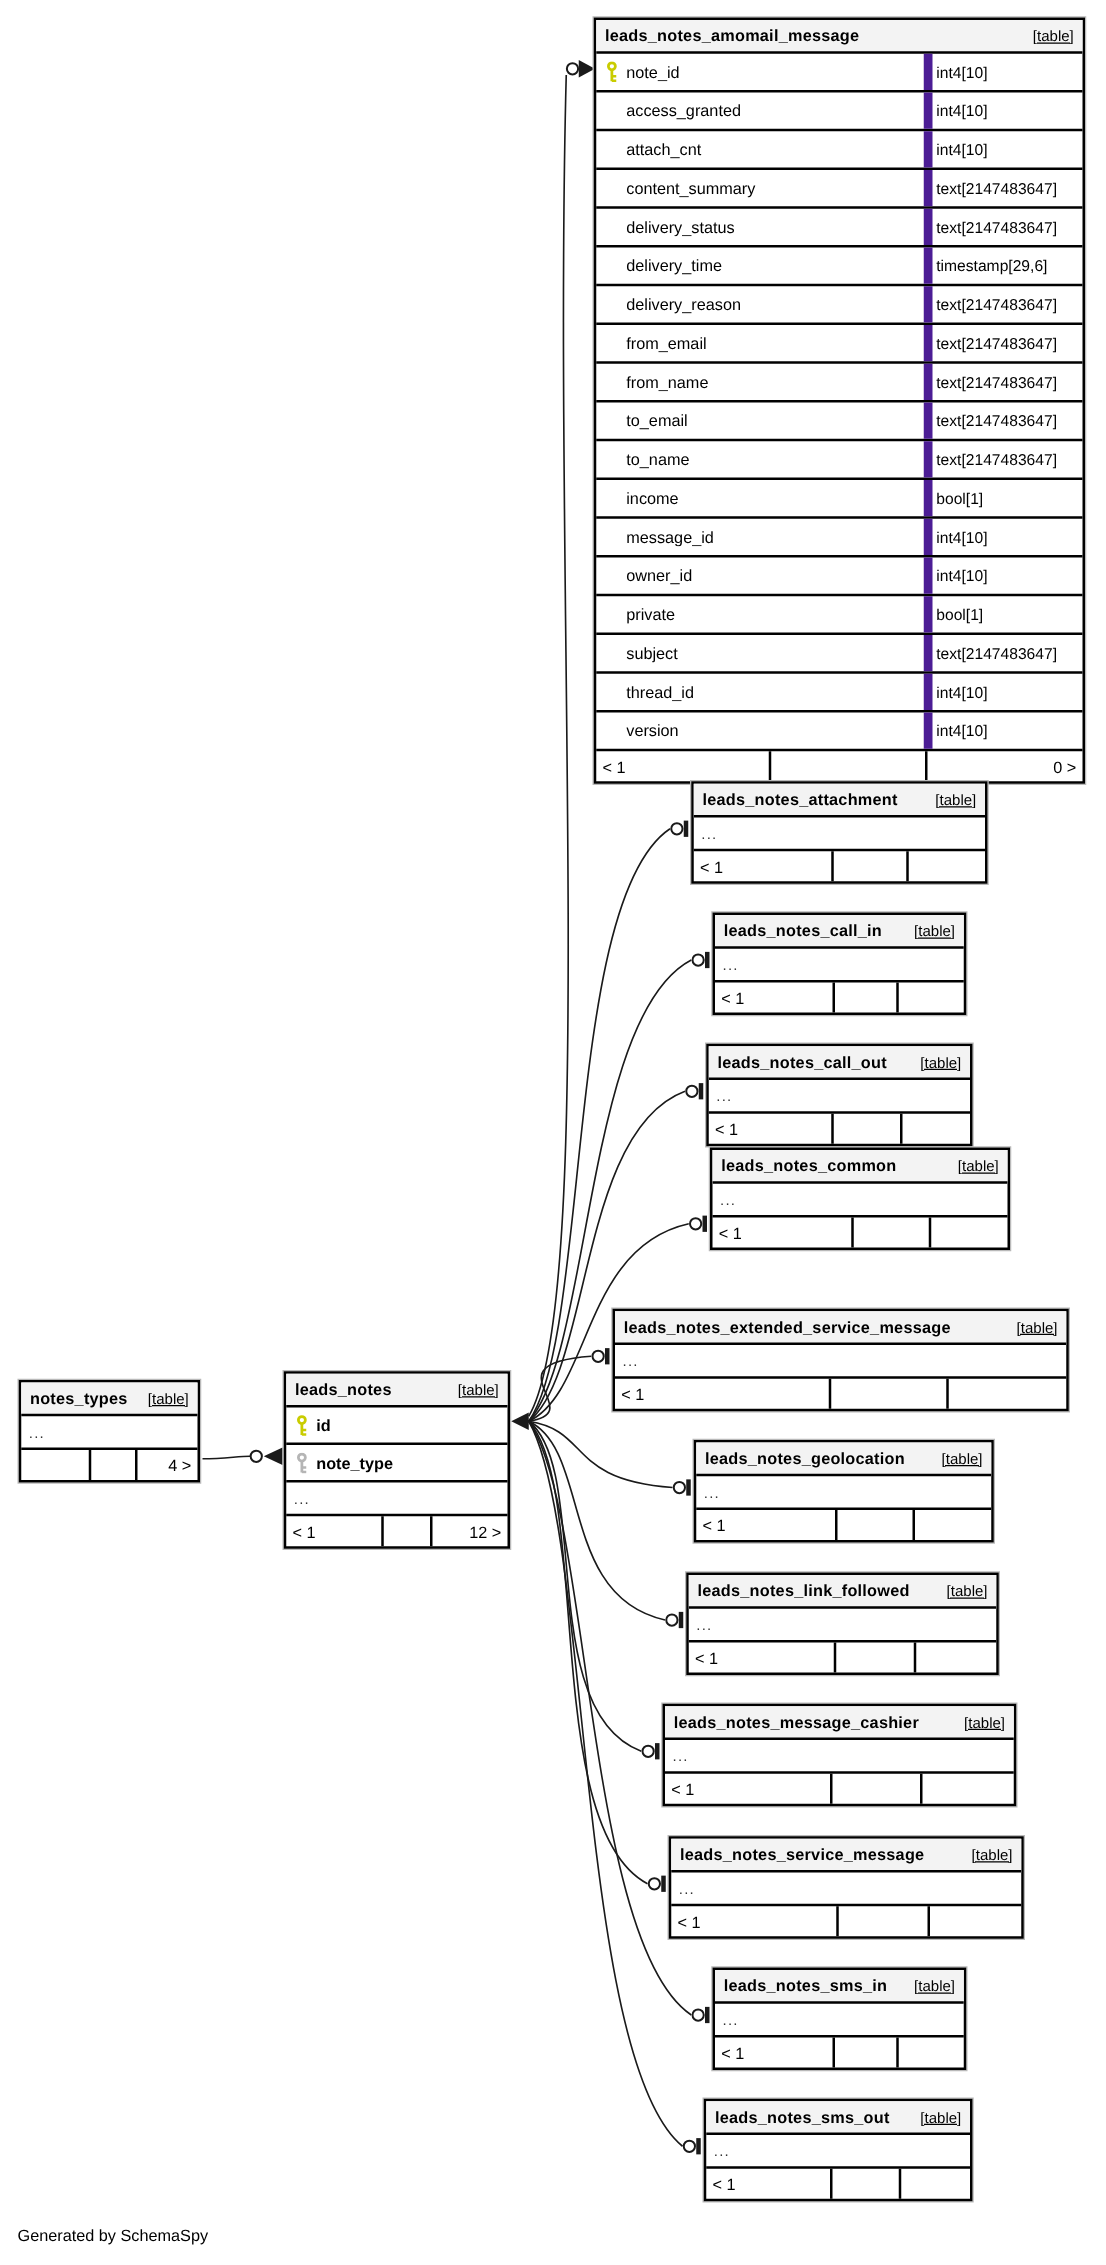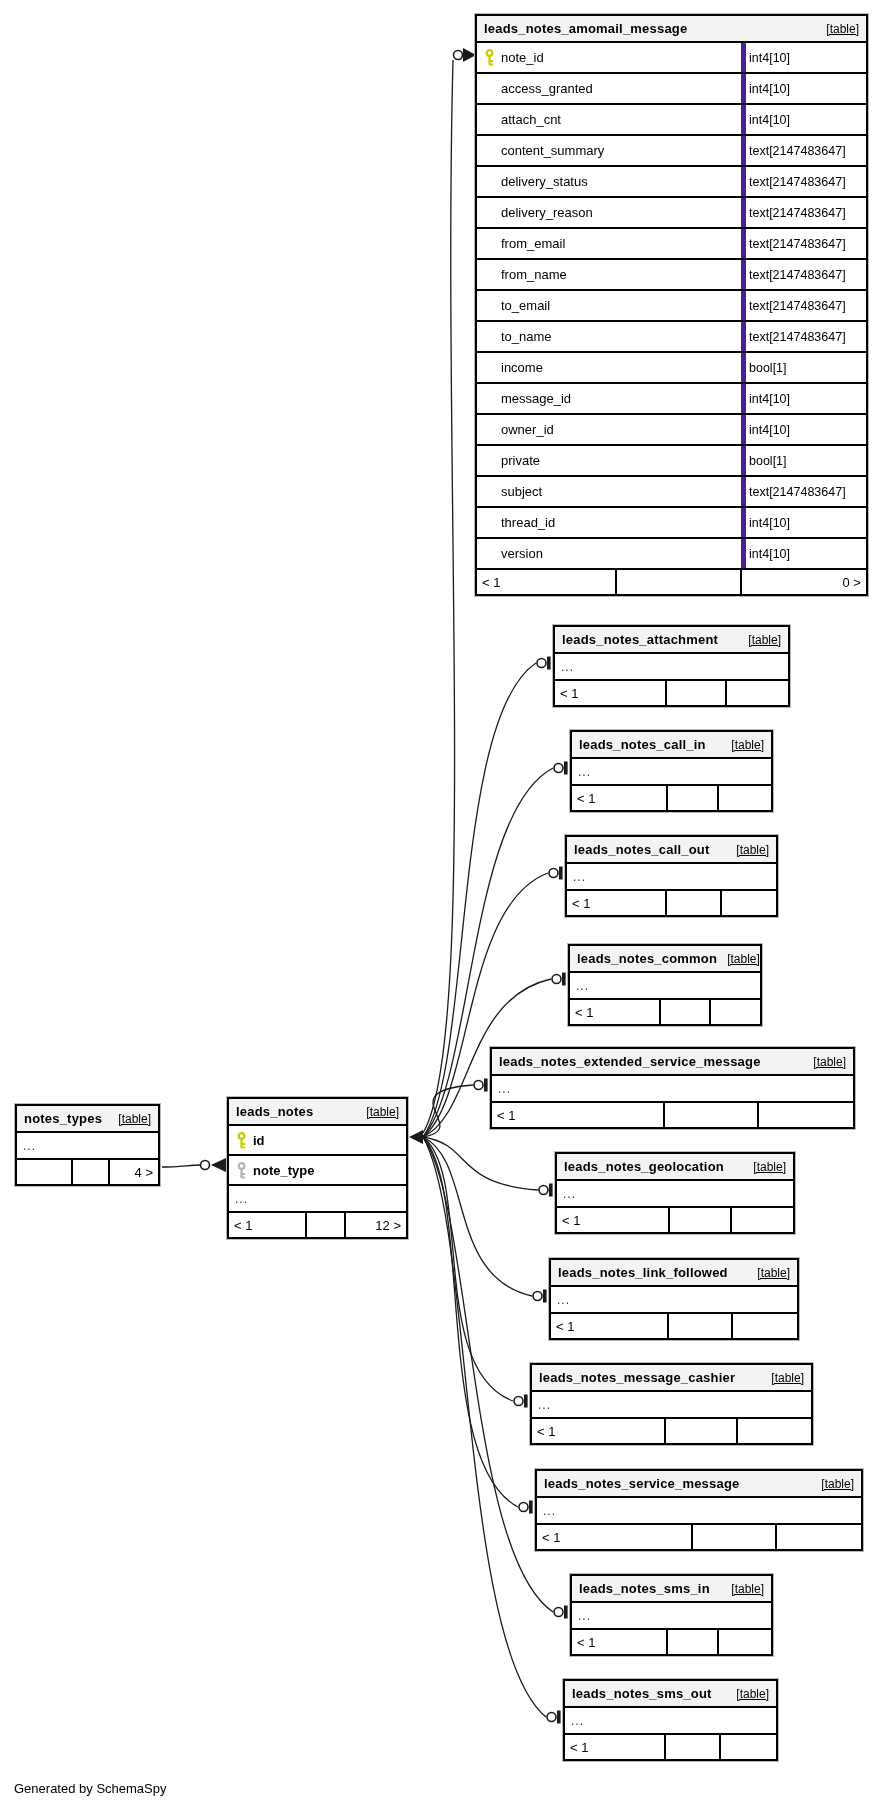--- a/index.html
+++ b/index.html
@@ -19,21 +19,21 @@
     padding:0 7px;height:25px;
   }
   .tname{font-weight:bold;font-size:13px;letter-spacing:.2px;cursor:pointer;}
   .badge{font-size:12px;margin-left:10px;white-space:nowrap;text-decoration:underline;}
   .row{display:flex;align-items:center;height:29px;border-bottom:2px solid #000;}
   .row:last-of-type{border-bottom:none;}
   .keyslot{width:24px;flex:0 0 24px;display:flex;align-items:center;justify-content:center;}
   .colname{flex:1;white-space:nowrap;overflow:hidden;}
   .coltype{
     flex:0 0 117px;width:117px;align-self:stretch;display:flex;align-items:center;
-    border-left:5px solid #4c1d95;padding-left:3px;font-size:12.5px;white-space:nowrap;
+    border-left:7px solid #4c1d95;padding-left:3px;font-size:12.5px;white-space:nowrap;
   }
   .ellipsis{height:25px;display:flex;align-items:center;padding-left:6px;
     border-bottom:2px solid #000;color:#333;font-size:12px;letter-spacing:1px;}
   .ftr{display:flex;height:24px;}
   .fcell{border-right:2px solid #000;display:flex;align-items:center;box-sizing:border-box;}
   .fcell:last-child{border-right:none;justify-content:flex-end;padding-right:5px;}
   .fcell:first-child{padding-left:5px;}
   .small .row{height:28px;font-weight:bold;}
   #generator{position:absolute;left:14px;top:1781px;font-size:13px;z-index:2;}
   svg{display:block;}
@@ -117,20 +117,25 @@
         <span class="colname">content_summary</span>
         <span class="coltype">text[2147483647]</span>
       </div>
       <div class="row">
         <span class="keyslot"></span>
         <span class="colname">delivery_status</span>
         <span class="coltype">text[2147483647]</span>
       </div>
       <div class="row">
         <span class="keyslot"></span>
+        <span class="colname">delivery_time</span>
+        <span class="coltype">timestamp[29,6]</span>
+      </div>
+      <div class="row">
+        <span class="keyslot"></span>
         <span class="colname">delivery_reason</span>
         <span class="coltype">text[2147483647]</span>
       </div>
       <div class="row">
         <span class="keyslot"></span>
         <span class="colname">from_email</span>
         <span class="coltype">text[2147483647]</span>
       </div>
       <div class="row">
         <span class="keyslot"></span>
@@ -263,21 +268,21 @@
         <span class="tname">leads_notes_call_out</span>
         <span class="badge">[table]</span>
       </div>
       <div class="ellipsis">...</div>
       <div class="ftr">
         <div class="fcell" style="flex: 0 0 48%; width: 48%;">&lt; 1</div>
         <div class="fcell" style="flex: 0 0 26%; width: 26%;"></div>
         <div class="fcell" style="flex: 0 0 26%; width: 26%;"></div>
       </div>
     </div>
-    <div class="tbl" style="left: 568px; top: 944px; width: 194px;">
+    <div class="tbl" style="left: 568px; top: 918px; width: 240px;">
       <div class="hdr">
         <span class="tname">leads_notes_common</span>
         <span class="badge">[table]</span>
       </div>
       <div class="ellipsis">...</div>
       <div class="ftr">
         <div class="fcell" style="flex: 0 0 48%; width: 48%;">&lt; 1</div>
         <div class="fcell" style="flex: 0 0 26%; width: 26%;"></div>
         <div class="fcell" style="flex: 0 0 26%; width: 26%;"></div>
       </div>
@@ -323,21 +328,21 @@
         <span class="tname">leads_notes_message_cashier</span>
         <span class="badge">[table]</span>
       </div>
       <div class="ellipsis">...</div>
       <div class="ftr">
         <div class="fcell" style="flex: 0 0 48%; width: 48%;">&lt; 1</div>
         <div class="fcell" style="flex: 0 0 26%; width: 26%;"></div>
         <div class="fcell" style="flex: 0 0 26%; width: 26%;"></div>
       </div>
     </div>
-    <div class="tbl" style="left: 535px; top: 1469px; width: 328px;">
+    <div class="tbl" style="left: 535px; top: 1469px; width: 284px;">
       <div class="hdr">
         <span class="tname">leads_notes_service_message</span>
         <span class="badge">[table]</span>
       </div>
       <div class="ellipsis">...</div>
       <div class="ftr">
         <div class="fcell" style="flex: 0 0 48%; width: 48%;">&lt; 1</div>
         <div class="fcell" style="flex: 0 0 26%; width: 26%;"></div>
         <div class="fcell" style="flex: 0 0 26%; width: 26%;"></div>
       </div>

